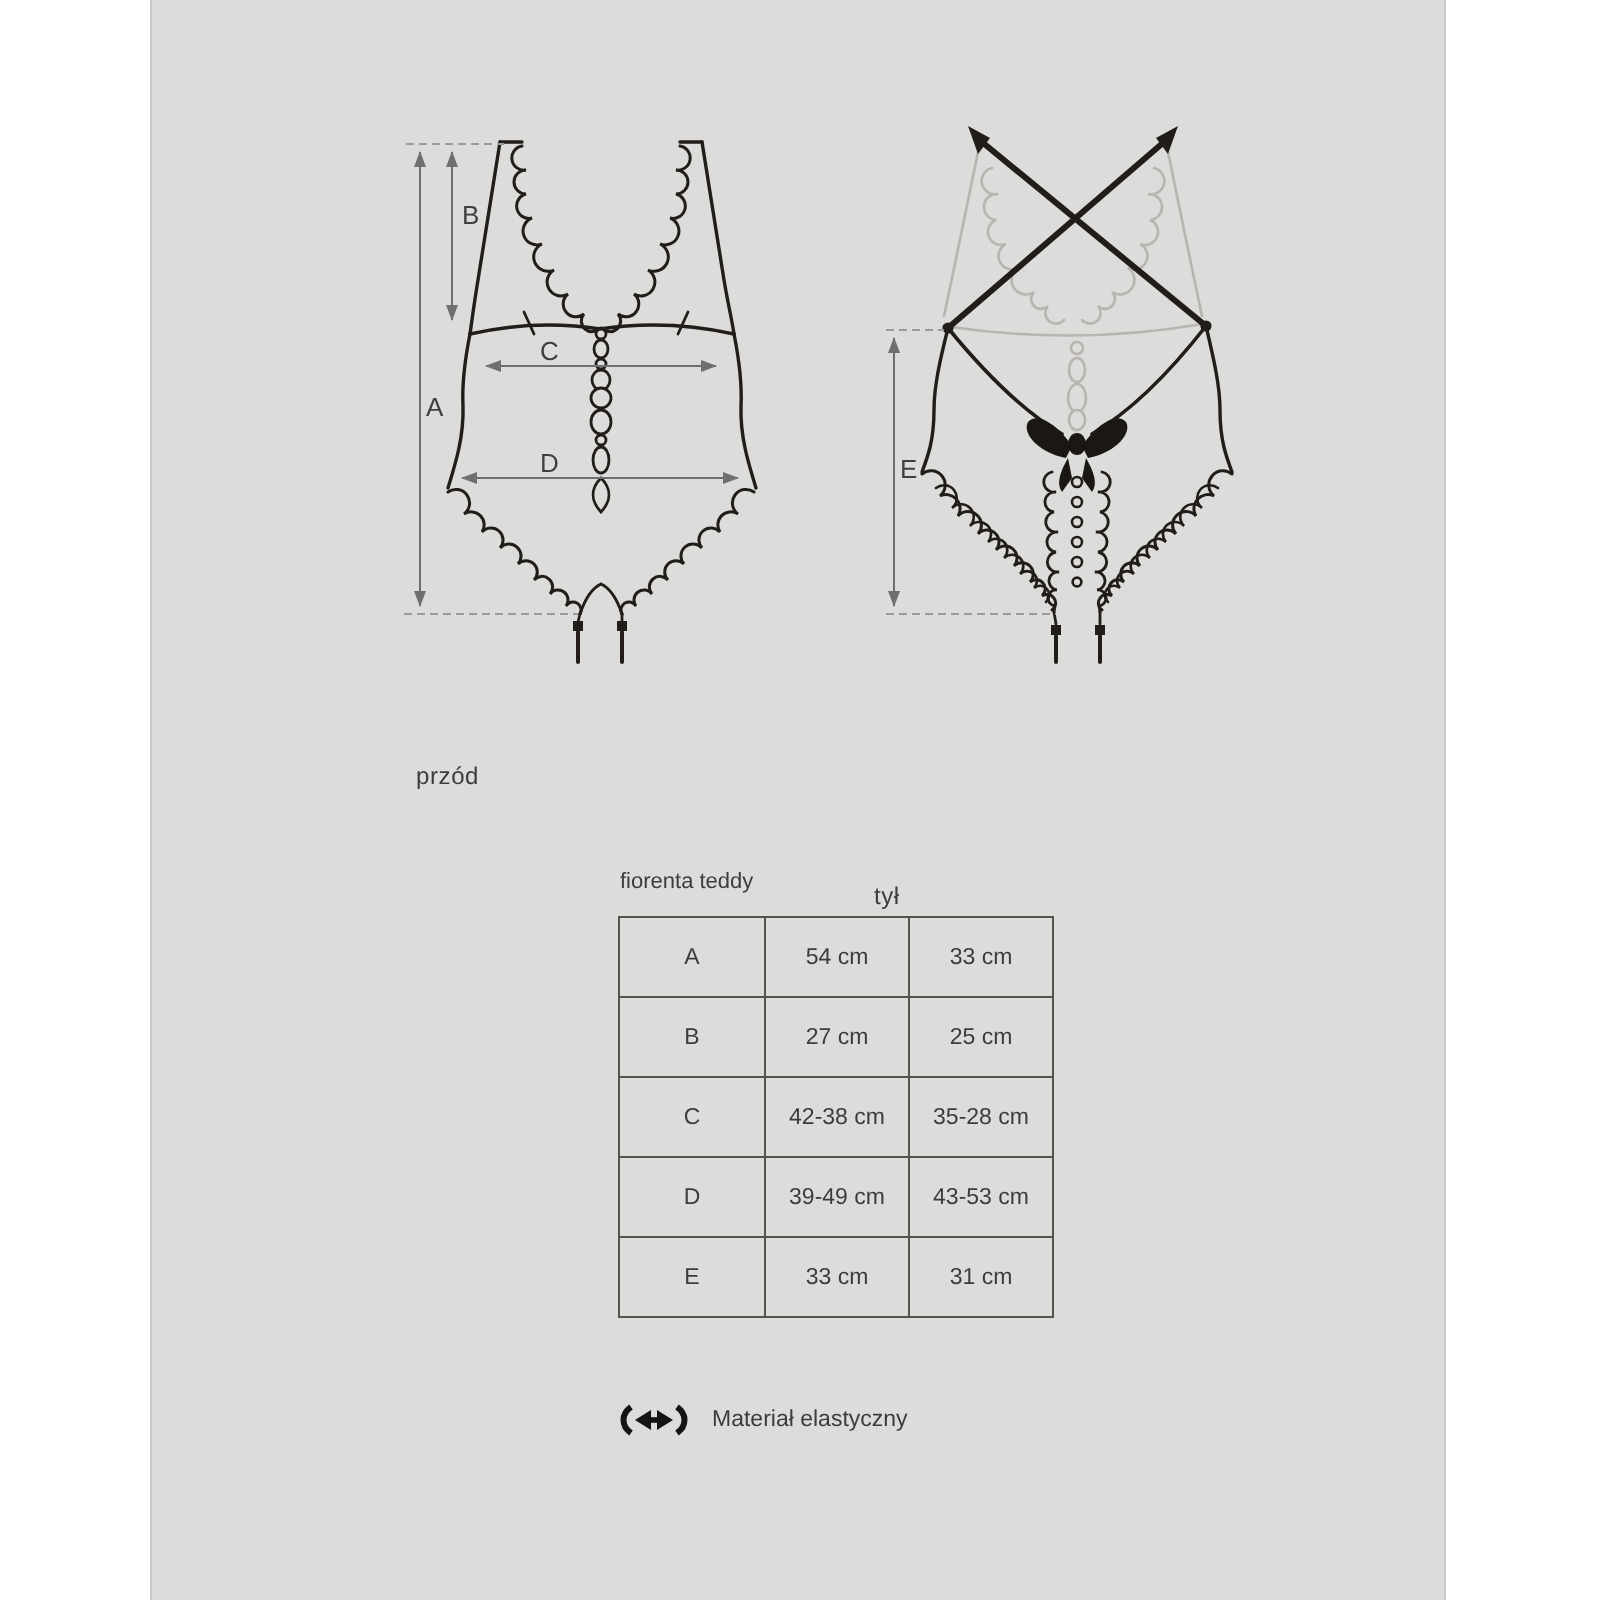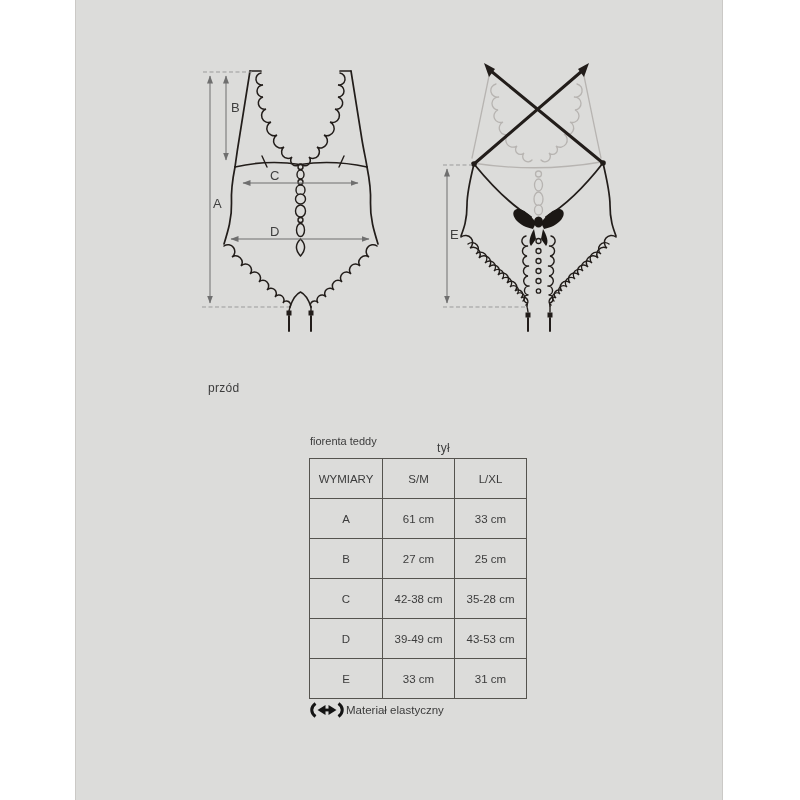--- a/index.html
+++ b/index.html
@@ -30,21 +30,21 @@
   .size-chart th,.size-chart td{
     border:1px solid #55534e;
     width:71px;height:39px;
     padding:0;text-align:center;vertical-align:middle;
     font-size:11.5px;font-weight:normal;color:#3c3c3c;
     background:transparent;
   }
   .size-chart th:first-child,.size-chart td:first-child{width:72px;}
   .material-note{
     position:absolute;left:308px;top:701px;height:18px;
-    display:flex;align-items:center;
+    display:flex;align-items:center;gap:10px;
   }
   .material-note .note-label{font-size:11.5px;color:#3c3c3c;}
   svg text{
     font-family:"Liberation Sans",sans-serif;
     font-size:13px;fill:#3f3f3f;
   }
 </style>
 </head>
 <body>
 
@@ -182,28 +182,23 @@
     </g>
   </svg>
 
   <div class="view-label" id="label-front">przód</div>
   <div class="view-label" id="label-back">tył</div>
 
   <div class="product-name">fiorenta teddy</div>
 
   <table class="size-chart">
     <tbody>
-        <tr>
-      <th>WYMIARY</th>
-      <th>S/M</th>
-      <th>L/XL</th>
-    </tr>
     <tr>
       <td>A</td>
-      <td>61 cm</td>
+      <td>54 cm</td>
       <td>33 cm</td>
     </tr>
     <tr>
       <td>B</td>
       <td>27 cm</td>
       <td>25 cm</td>
     </tr>
     <tr>
       <td>C</td>
       <td>42-38 cm</td>

